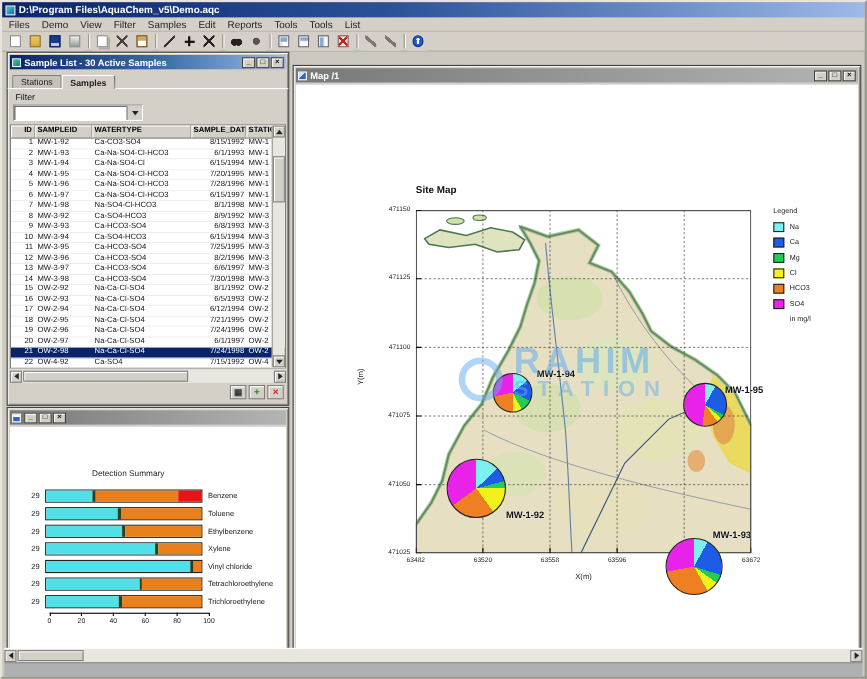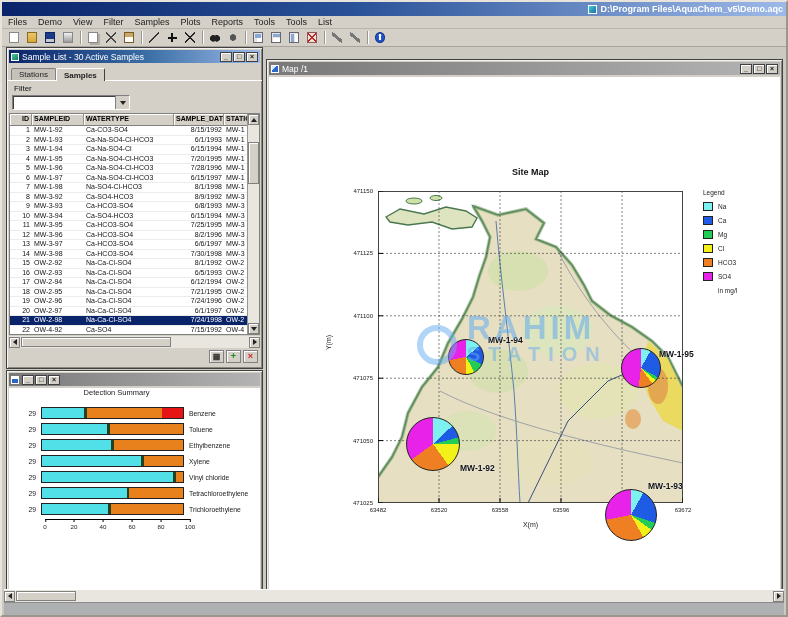--- a/index.html
+++ b/index.html
@@ -1,21 +1,21 @@
 <!DOCTYPE html>
 <html><head>
 <meta charset="utf-8">
 <style>
   html,body{margin:0;padding:0;}
   body{width:788px;height:617px;overflow:hidden;font-family:"Liberation Sans",sans-serif;background:#ccc9c1;}
   *{box-sizing:border-box;}
   .app{position:relative;width:788px;height:617px;border:2px solid #9a968e;border-top-color:#e8e4dc;border-left-color:#e8e4dc;background:#ccc9c1;}
 
   
-  .main-titlebar{height:14px;background:linear-gradient(90deg,#0a246a,#2a5298 45%,#9db9e8);display:flex;align-items:center;padding:0 3px;justify-content:flex-end;}
+  .main-titlebar{height:14px;background:linear-gradient(90deg,#0a246a,#2a5298 45%,#9db9e8);display:flex;align-items:center;padding:0 3px;}
   .app-icon{width:9px;height:9px;background:linear-gradient(135deg,#3fd0d0,#1a6aa8);border:1px solid #fff;margin-right:3px;flex:none;}
   .main-title{color:#fff;font-size:9px;font-weight:bold;white-space:nowrap;}
   .menubar{height:13px;background:#d4d0c8;display:flex;align-items:center;gap:11px;padding:0 6px;border-bottom:1px solid #b8b4ac;}
   .mi{font-size:9px;color:#222;}
   .toolbar{height:18px;background:#d4d0c8;display:flex;align-items:center;padding:0 3px;border-bottom:1px solid #a8a49c;}
   .tbtn{width:18px;height:16px;background:#d4d0c8;border:1px solid #d4d0c8;padding:2px 3px;display:flex;align-items:center;justify-content:center;}
   .tsep{width:1px;height:13px;background:#9a968e;margin:0 3px;box-shadow:1px 0 0 #fff;}
   .ticon{width:11px;height:11px;display:block;background:#c8c4bc;border:1px solid #888;}
   .ic-new-document{background:#fff;}
   .ic-open-project{background:linear-gradient(#ecc868,#d8a838);border-color:#8a6a20;}
@@ -38,21 +38,21 @@
 
   
   .mdi{position:absolute;left:2px;top:45px;right:2px;bottom:26px;background:#ccc9c1;}
   .win{position:absolute;background:#d4d0c8;border:1px solid #404040;box-shadow:inset 1px 1px 0 #f4f2ee,inset -1px -1px 0 #8a8680;}
   .titlebar{height:13px;margin:2px;display:flex;align-items:center;padding:0 2px;background:linear-gradient(90deg,#787878,#b4b4b4);}
   .titlebar.active{background:linear-gradient(90deg,#0a246a,#3a6ea5 55%,#9db9e8);}
   .w-icon{width:8px;height:8px;flex:none;margin-right:3px;border:1px solid #fff;}
   .w-icon.teal{background:linear-gradient(135deg,#3fd0a0,#1a7a58);}
   .w-icon.chart{background:linear-gradient(#fff 40%,#2a66cc 40%);}
   .w-icon.map{background:linear-gradient(135deg,#cfe8ff 40%,#2a66cc 40%);}
-  .w-title{color:#fff;font-size:8.5px;font-weight:normal;white-space:nowrap;overflow:hidden;flex:1;}
+  .w-title{color:#fff;font-size:8.5px;font-weight:bold;white-space:nowrap;overflow:hidden;flex:1;}
   .w-btns{display:flex;gap:1px;flex:none;}
   .wbtn{width:12px;height:10px;font-size:7px;line-height:7px;font-weight:bold;background:#d4d0c8;border:1px solid #404040;box-shadow:inset 1px 1px 0 #fff;padding:0;text-align:center;color:#111;}
 
   
   .sample-win{left:2px;top:0px;width:257px;height:322px;}
   .tabstrip{height:15px;display:flex;align-items:flex-end;padding:0 4px;margin-top:1px;}
   .tab{font-size:8px;padding:1px 7px 1px 7px;background:#c6c2ba;border:1px solid #808080;border-bottom:none;border-radius:2px 2px 0 0;color:#222;}
   .tab.active{background:#d4d0c8;position:relative;top:1px;padding-top:2px;border-color:#fff #404040 #d4d0c8 #fff;font-weight:bold;}
   .filter-block{display:flex;padding:2px 5px 3px 5px;gap:8px;border-top:1px solid #fff;}
   .fcol{width:118px;}
@@ -86,35 +86,35 @@
   .hs-spacer{flex:1;}
   .nav-row{height:17px;display:flex;justify-content:flex-end;align-items:center;gap:2px;padding:1px 4px;}
   .nbtn{width:15px;height:13px;font-size:9px;line-height:9px;font-weight:bold;text-align:center;background:#d4d0c8;border:1px solid #808080;box-shadow:inset 1px 1px 0 #fff;padding:0;}
   .nbtn.grid-g{color:#333;font-size:8px;}
   .nbtn.plus{color:#1a8a1a;}
   .nbtn.del{color:#cc2020;}
 
   
   .det-win{left:2px;top:323px;width:257px;height:226px;}
   .det-content{position:relative;background:#fff;margin:0 2px 2px 2px;height:207px;overflow:hidden;}
-  .det-chart{}
+  .det-chart{padding-top:38px;}
   .det-title{margin-left:36px;width:143px;text-align:center;font-size:7.5px;color:#222;margin-bottom:8px;}
   .drow{display:flex;align-items:center;height:16px;}
   .dcount{width:32px;text-align:right;padding-right:5px;font-size:6.8px;color:#222;flex:none;}
   .dtrack{width:143px;height:12px;border:1px solid #222;display:flex;flex:none;background:#fff;}
   .dseg{height:100%;display:block;}
   .dname{font-size:6.8px;color:#222;padding-left:5px;white-space:nowrap;}
   .daxis{position:relative;margin-left:36px;width:145px;border-top:1px solid #000;height:12px;margin-top:2px;}
   .dtick{position:absolute;top:3px;transform:translateX(-50%);font-size:6.2px;color:#222;}
   .dtick::before{content:"";position:absolute;left:50%;top:-4px;width:1px;height:3px;background:#000;}
 
   
   .map-win{left:262px;top:12px;width:517px;height:549px;}
   .map-content{position:relative;background:#fff;margin:0 2px 2px 2px;height:530px;overflow:hidden;}
-  .site-title{position:absolute;left:109px;top:90px;width:305px;text-align:center;font-size:9px;font-weight:bold;color:#111;}
+  .site-title{position:absolute;left:109px;top:90px;width:305px;text-align:left;font-size:9px;font-weight:bold;color:#111;}
   .plot{position:absolute;left:109px;top:114px;width:305px;height:312px;}
   .plot svg{display:block;}
   .yticks{position:absolute;left:69px;top:114px;width:37px;height:312px;}
   .ytick{position:absolute;right:2px;transform:translateY(-50%);font-size:6px;color:#222;}
   .ylab{position:absolute;left:52px;top:262px;font-size:7px;color:#222;transform:rotate(-90deg);}
   .xticks{position:absolute;left:109px;top:430px;width:305px;height:10px;}
   .xtick{position:absolute;transform:translateX(-50%);font-size:6px;color:#222;}
   .xlab{position:absolute;left:109px;top:444px;width:305px;text-align:center;font-size:7px;color:#222;}
   .legend{position:absolute;left:434px;top:112px;}
   .lg-title{font-size:6.5px;color:#222;margin-bottom:3px;}
@@ -142,21 +142,21 @@
     <span class="app-icon"></span>
     <span class="main-title">D:\Program Files\AquaChem_v5\Demo.aqc</span>
   </div>
 
   <div class="menubar">
       <span class="mi">Files</span>
       <span class="mi">Demo</span>
       <span class="mi">View</span>
       <span class="mi">Filter</span>
       <span class="mi">Samples</span>
-      <span class="mi">Plots</span>
+      <span class="mi">Edit</span>
       <span class="mi">Reports</span>
       <span class="mi">Tools</span>
       <span class="mi">Tools</span>
       <span class="mi">List</span>
     </div>
   <div class="toolbar">
       <button class="tbtn">
         <span class="ticon ic-new-document"></span>
       </button>
       <button class="tbtn">

